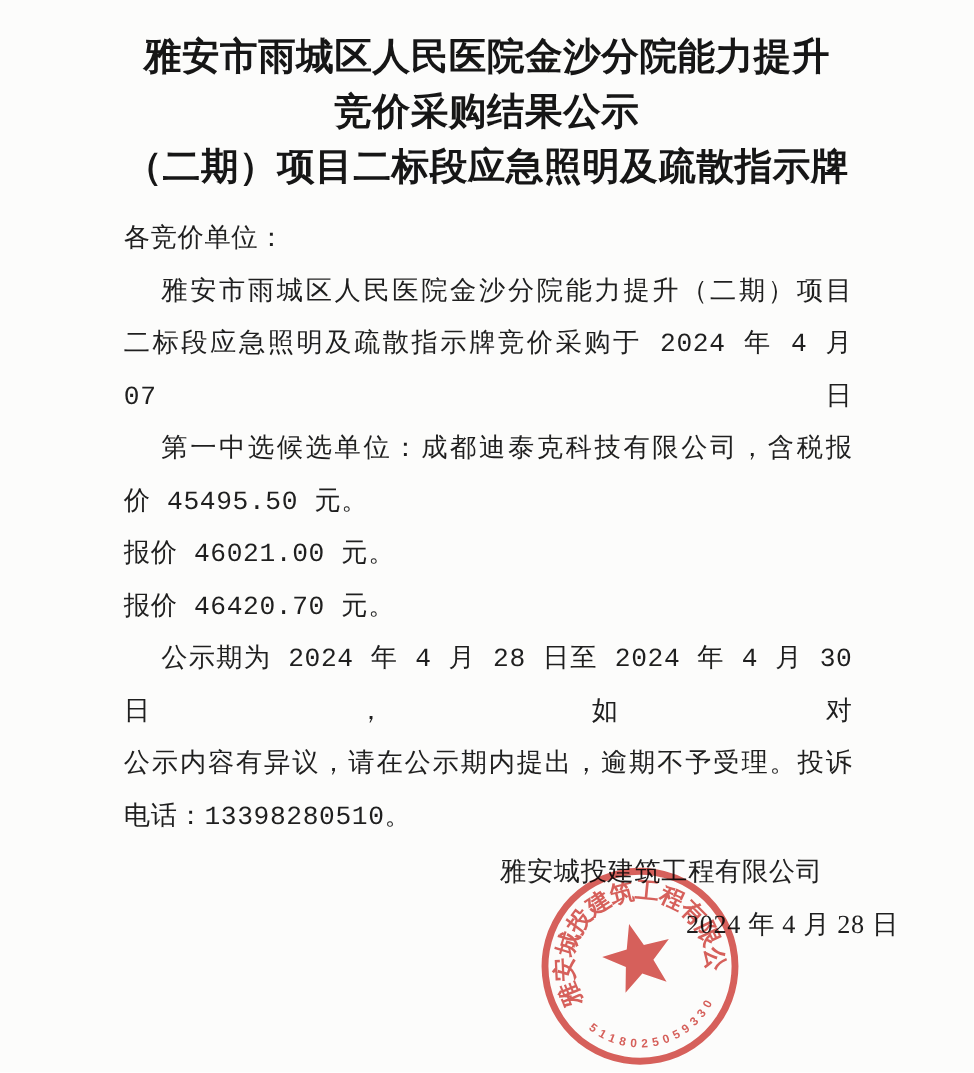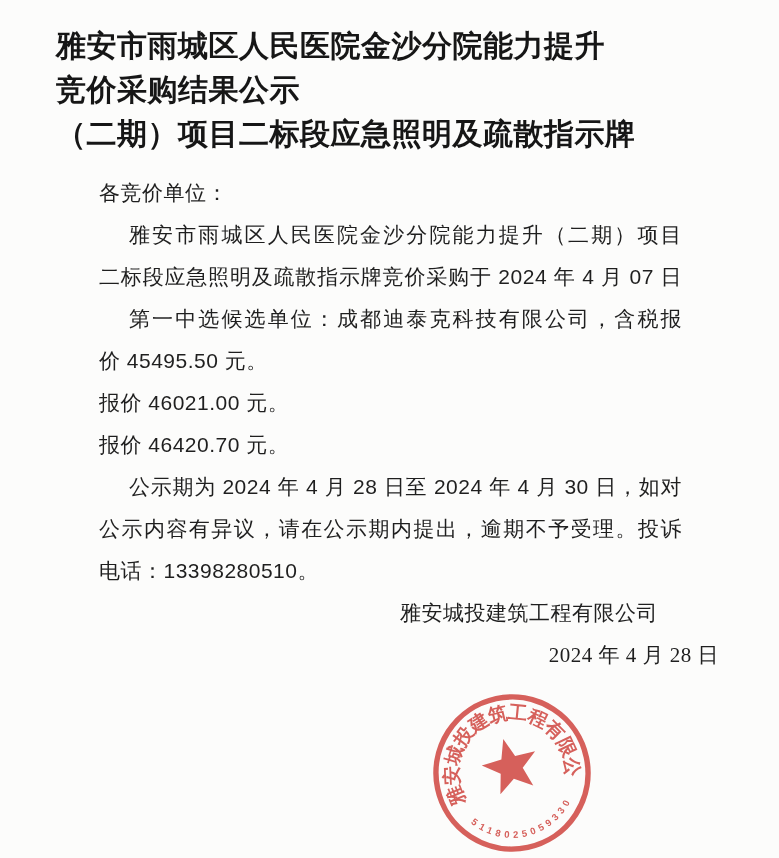--- a/index.html
+++ b/index.html
@@ -7,31 +7,32 @@
     position: relative;
     width: 779px;
     height: 858px;
     background: #fcfcfb;
     overflow: hidden;
     color: #222222;
   }
   .doc-title {
     margin: 0;
     padding: 24px 56px 0 56px;
+    text-align: center;
     font-family: "Liberation Sans", "DejaVu Sans", sans-serif;
     font-weight: 700;
     font-size: 30px;
     line-height: 44px;
     color: #161616;
     letter-spacing: 0.5px;
   }
   .doc-body {
     margin-top: 16px;
     padding: 0 97px 0 99px;
-    font-family: Liberation Sans, sans-serif;
+    font-family: Liberation Mono, monospace;
     font-size: 21px;
     line-height: 42px;
     letter-spacing: 0.5px;
     color: #1f1f1f;
   }
   .line { text-align: left; }
   .line.just { text-align: justify; text-align-last: justify; }
   .line.indent { text-indent: 30px; }
   .sign-block {
     font-family: "Liberation Serif", "DejaVu Serif", serif;

